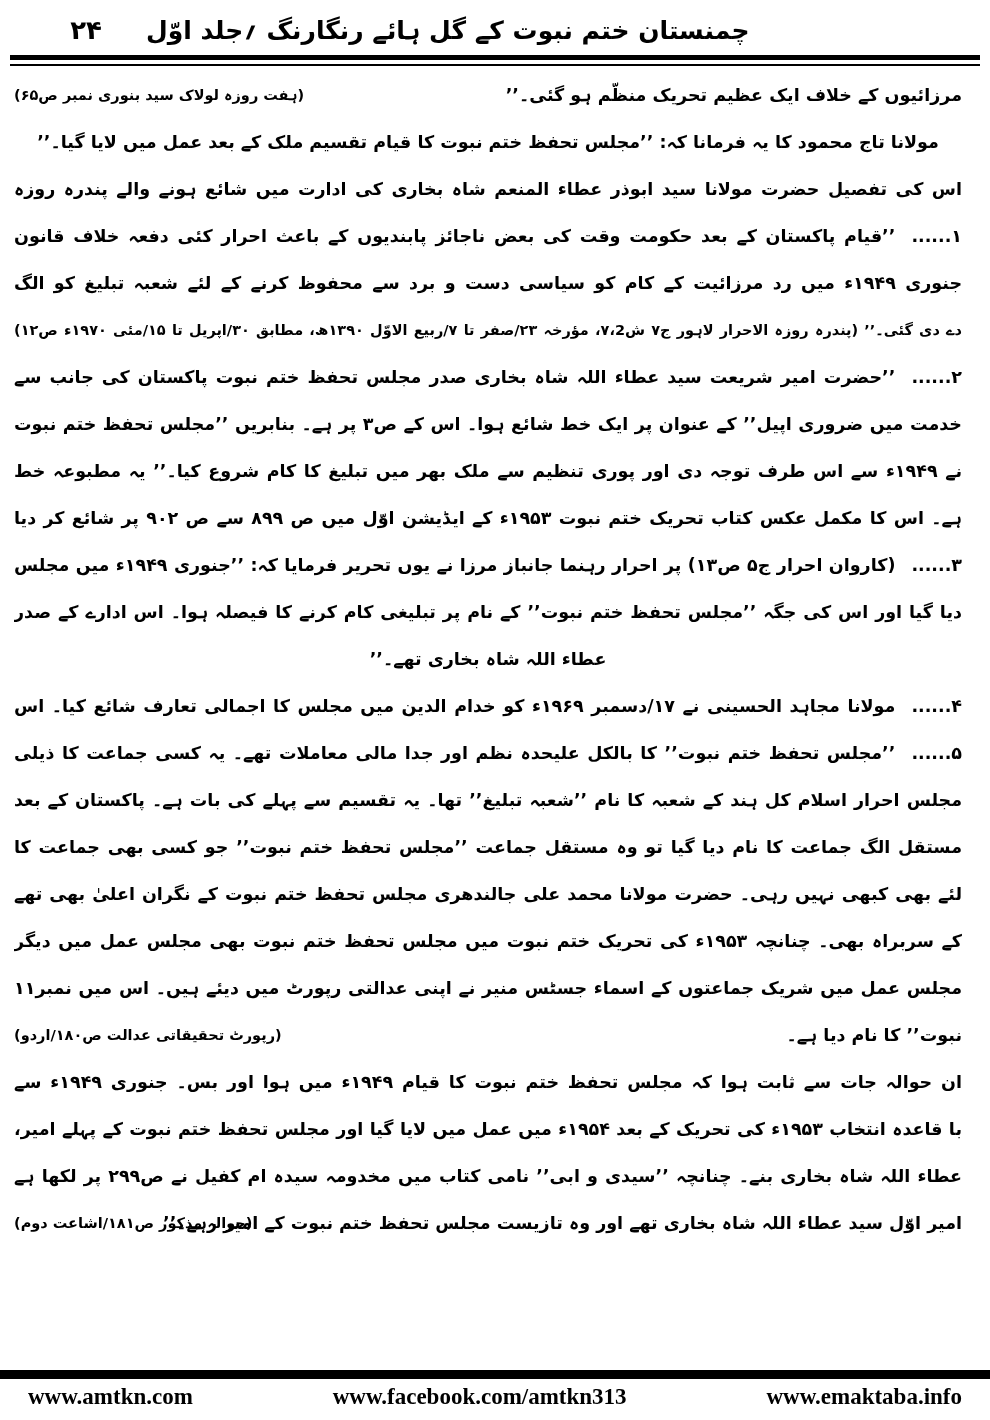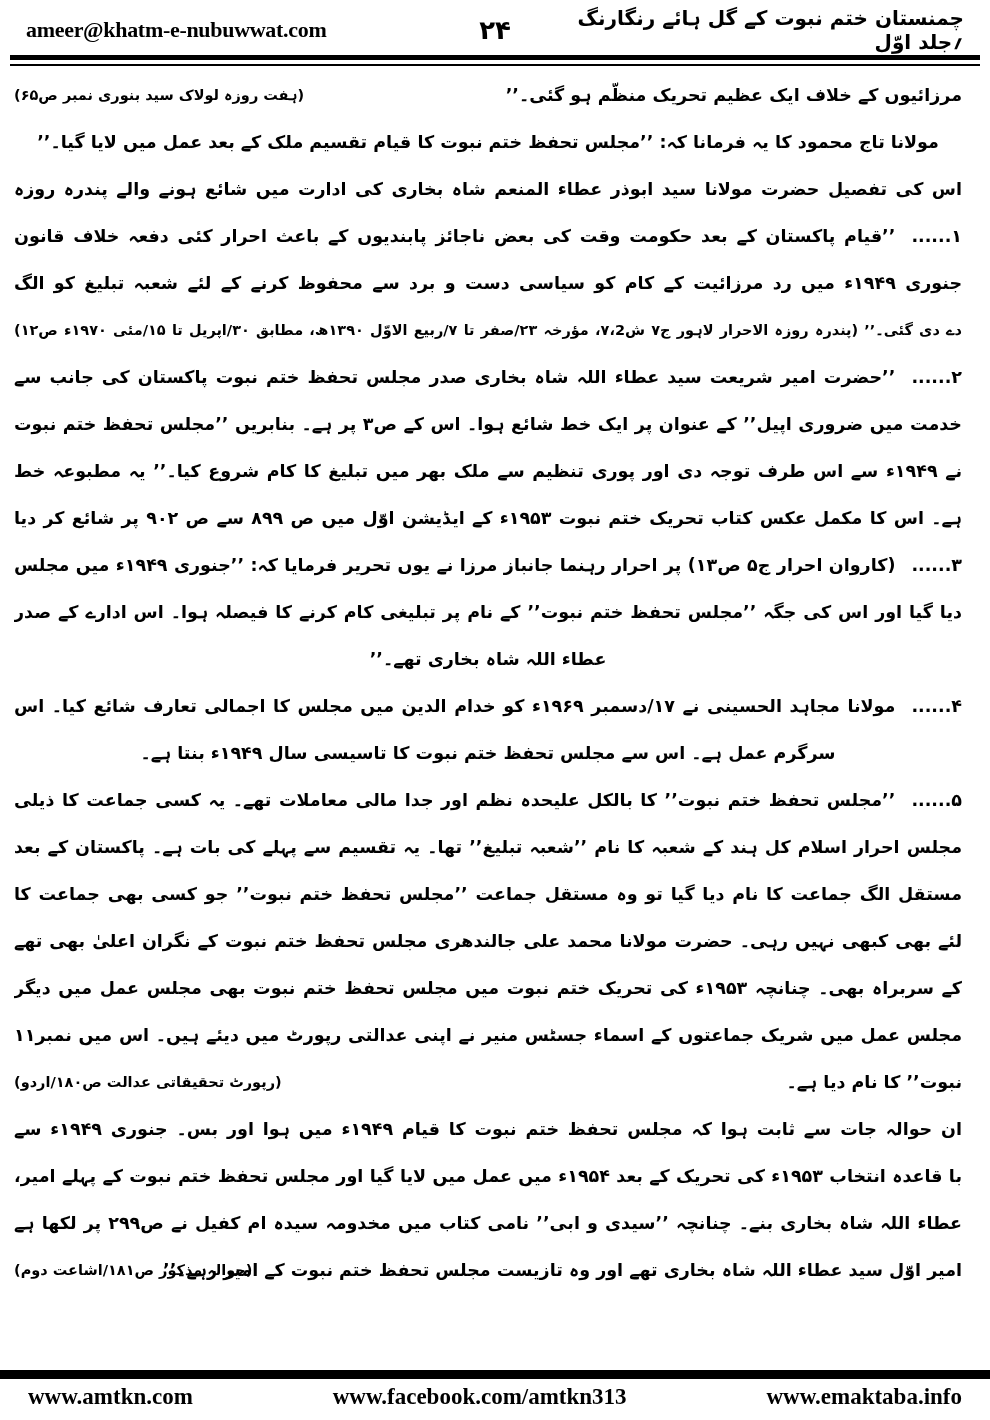--- a/index.html
+++ b/index.html
@@ -20,22 +20,22 @@
   .h-email {
     flex:1 1 0; text-align:left; direction:ltr;
     font-family:"Liberation Serif", serif;
     font-weight:bold; font-size:22px; letter-spacing:-0.3px;
   }
   .h-num {
     width:120px; text-align:center;
     font-weight:bold; font-size:26px;
   }
   .h-title {
-    flex:1 1 0; text-align:right; direction:rtl;
-    font-weight:bold; font-size:20px;
+    flex:1 1 0; text-align:left; direction:rtl;
+    font-weight:bold; font-size:25px;
   }
   .rule {
     margin:5px 10px 0 10px;
     border-top:5px solid #000;
     border-bottom:2px solid #000;
     height:11px;
   }
   
   .body {
     direction:rtl;
@@ -64,21 +64,20 @@
     font-family:"Liberation Serif", serif;
     font-weight:bold; font-size:23px; direction:ltr;
   }
 </style>
 </head>
 <body>
 
 <div class="page">
 
   <div class="hdr">
-    <div class="h-email">ameer@khatm-e-nubuwwat.com</div>
     <div class="h-num">۲۴</div>
     <div class="h-title">چمنستان ختم نبوت کے گل ہائے رنگارنگ ؍جلد اوّل</div>
   </div>
 
   <div class="rule"></div>
 
   <div class="body" id="body-lines">
       <div class="line a-r"><span class="note">(ہفت روزہ لولاک سید بنوری نمبر ص۶۵)</span><span>مرزائیوں کے خلاف ایک عظیم تحریک منظّم ہو گئی۔’’</span></div>
       <div class="line a-c"><span>مولانا تاج محمود کا یہ فرمانا کہ: ’’مجلس تحفظ ختم نبوت کا قیام تقسیم ملک کے بعد عمل میں لایا گیا۔’’</span></div>
       <div class="line a-j"><span>اس کی تفصیل حضرت مولانا سید ابوذر عطاء المنعم شاہ بخاری کی ادارت میں شائع ہونے والے پندرہ روزہ الاحرار میں یوں ہے۔</span></div>
@@ -86,21 +85,20 @@
       <div class="line a-j"><span>جنوری ۱۹۴۹ء میں رد مرزائیت کے کام کو سیاسی دست و برد سے محفوظ کرنے کے لئے شعبہ تبلیغ کو الگ جماعت کی صورت</span></div>
       <div class="line a-j small"><span>دے دی گئی۔’’ (پندرہ روزہ الاحرار لاہور ج۷ ش۷،2، مؤرخہ ۲۳/صفر تا ۷/ربیع الاوّل ۱۳۹۰ھ، مطابق ۳۰/اپریل تا ۱۵/مئی ۱۹۷۰ء ص۱۲)</span></div>
       <div class="line a-j"><span class="marker">۲......</span><span>’’حضرت امیر شریعت سید عطاء اللہ شاہ بخاری صدر مجلس تحفظ ختم نبوت پاکستان کی جانب سے احباب اور اصحاب خیر کی</span></div>
       <div class="line a-j"><span>خدمت میں ضروری اپیل’’ کے عنوان پر ایک خط شائع ہوا۔ اس کے ص۳ پر ہے۔ بنابریں ’’مجلس تحفظ ختم نبوت پاکستان’’</span></div>
       <div class="line a-j"><span>نے ۱۹۴۹ء سے اس طرف توجہ دی اور پوری تنظیم سے ملک بھر میں تبلیغ کا کام شروع کیا۔’’ یہ مطبوعہ خط چار صفحات پر مشتمل</span></div>
       <div class="line a-j"><span>ہے۔ اس کا مکمل عکس کتاب تحریک ختم نبوت ۱۹۵۳ء کے ایڈیشن اوّل میں ص ۸۹۹ سے ص ۹۰۲ پر شائع کر دیا گیا ہے۔</span></div>
       <div class="line a-j"><span class="marker">۳......</span><span>(کاروان احرار ج۵ ص۱۳) پر احرار رہنما جانباز مرزا نے یوں تحریر فرمایا کہ: ’’جنوری ۱۹۴۹ء میں مجلس احرار کا سیاسی نظام ختم کر</span></div>
       <div class="line a-j"><span>دیا گیا اور اس کی جگہ ’’مجلس تحفظ ختم نبوت’’ کے نام پر تبلیغی کام کرنے کا فیصلہ ہوا۔ اس ادارے کے صدر امیر شریعت سید</span></div>
       <div class="line a-c"><span>عطاء اللہ شاہ بخاری تھے۔’’</span></div>
       <div class="line a-j"><span class="marker">۴......</span><span>مولانا مجاہد الحسینی نے ۱۷/دسمبر ۱۹۶۹ء کو خدام الدین میں مجلس کا اجمالی تعارف شائع کیا۔ اس میں لکھا کہ مجلس بیس سال سے</span></div>
-      <div class="line a-c"><span>سرگرم عمل ہے۔ اس سے مجلس تحفظ ختم نبوت کا تاسیسی سال ۱۹۴۹ء بنتا ہے۔</span></div>
       <div class="line a-j"><span class="marker">۵......</span><span>’’مجلس تحفظ ختم نبوت’’ کا بالکل علیحدہ نظم اور جدا مالی معاملات تھے۔ یہ کسی جماعت کا ذیلی ادارہ بھی نہیں رہی۔ اس لئے کہ</span></div>
       <div class="line a-j"><span>مجلس احرار اسلام کل ہند کے شعبہ کا نام ’’شعبہ تبلیغ’’ تھا۔ یہ تقسیم سے پہلے کی بات ہے۔ پاکستان کے بعد جب اس شعبہ کو</span></div>
       <div class="line a-j"><span>مستقل الگ جماعت کا نام دیا گیا تو وہ مستقل جماعت ’’مجلس تحفظ ختم نبوت’’ جو کسی بھی جماعت کا ذیلی ادارہ ایک لمحہ کے</span></div>
       <div class="line a-j"><span>لئے بھی کبھی نہیں رہی۔ حضرت مولانا محمد علی جالندھری مجلس تحفظ ختم نبوت کے نگران اعلیٰ بھی تھے اور پنجاب مجلس احرار اسلام</span></div>
       <div class="line a-j"><span>کے سربراہ بھی۔ چنانچہ ۱۹۵۳ء کی تحریک ختم نبوت میں مجلس تحفظ ختم نبوت بھی مجلس عمل میں دیگر جماعتوں کی طرح شامل تھی۔</span></div>
       <div class="line a-j"><span>مجلس عمل میں شریک جماعتوں کے اسماء جسٹس منیر نے اپنی عدالتی رپورٹ میں دیئے ہیں۔ اس میں نمبر۱۱ پر ’’مجلس تحفظ ختم</span></div>
       <div class="line a-r"><span class="note">(رپورٹ تحقیقاتی عدالت ص۱۸۰/اردو)</span><span>نبوت’’ کا نام دیا ہے۔</span></div>
       <div class="line a-j"><span>ان حوالہ جات سے ثابت ہوا کہ مجلس تحفظ ختم نبوت کا قیام ۱۹۴۹ء میں ہوا اور بس۔ جنوری ۱۹۴۹ء سے ۱۹۵۴ء تک حضرت</span></div>
       <div class="line a-j"><span>با قاعدہ انتخاب ۱۹۵۳ء کی تحریک کے بعد ۱۹۵۴ء میں عمل میں لایا گیا اور مجلس تحفظ ختم نبوت کے پہلے امیر، امیر شریعت سید</span></div>
       <div class="line a-j"><span>عطاء اللہ شاہ بخاری بنے۔ چنانچہ ’’سیدی و ابی’’ نامی کتاب میں مخدومہ سیدہ ام کفیل نے ص۲۹۹ پر لکھا ہے کہ: ’’مجلس تحفظ ختم نبوت کے</span></div>

